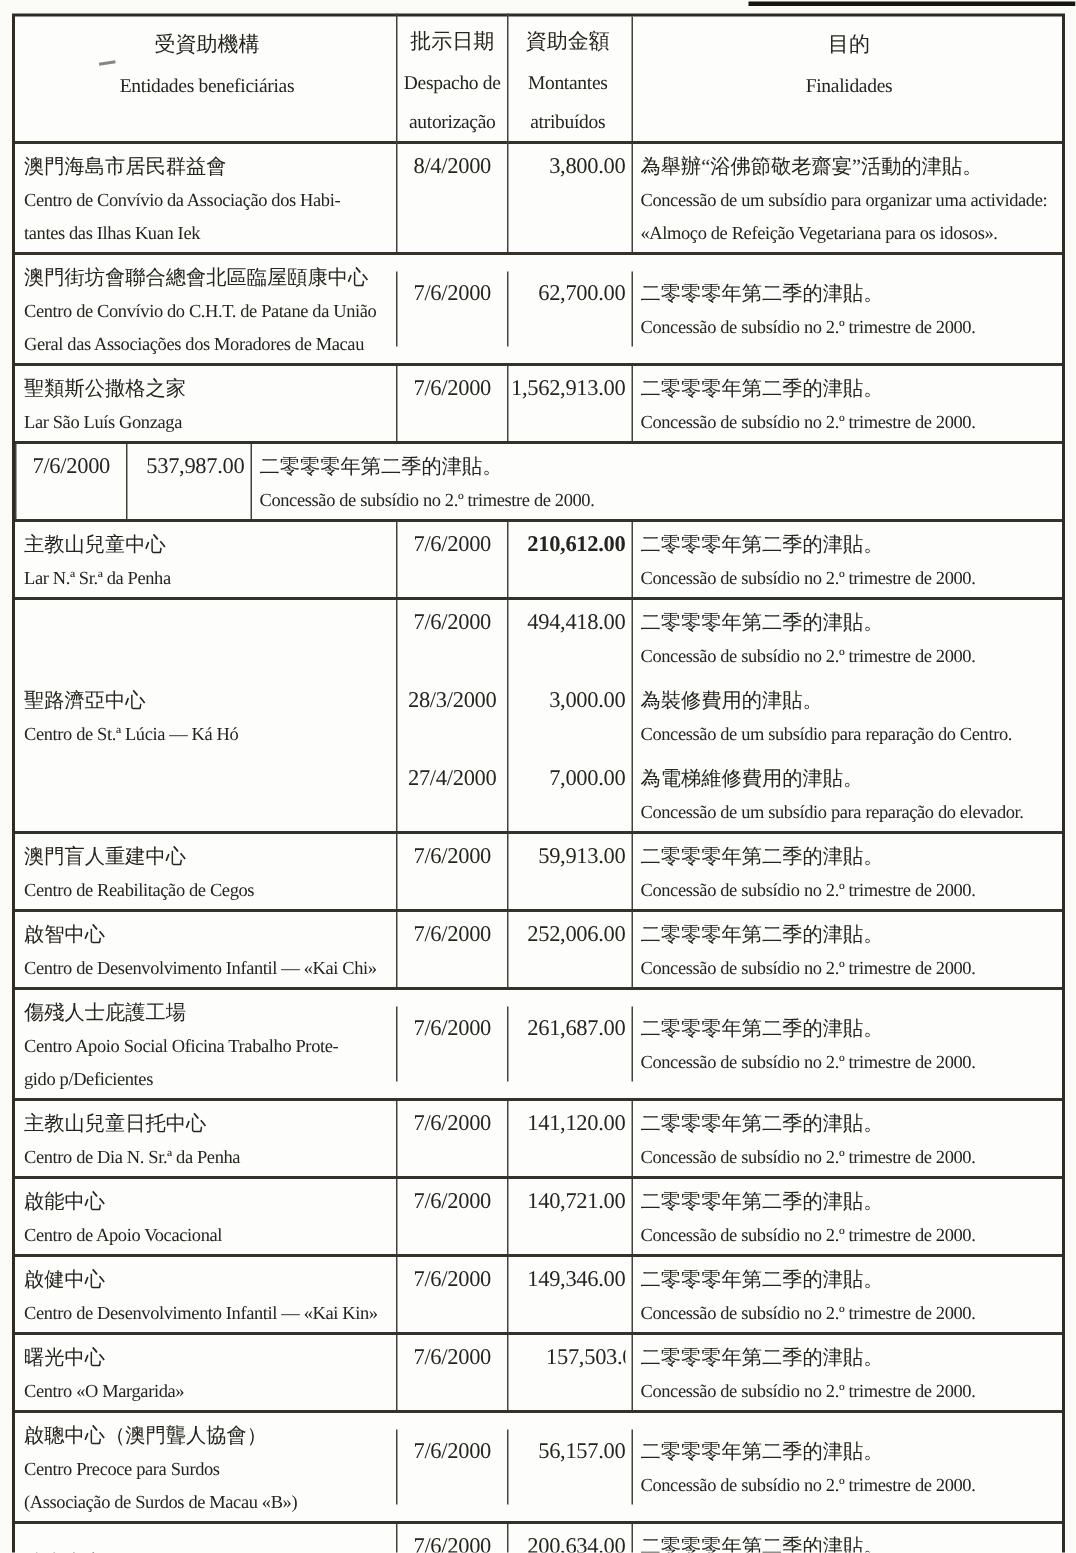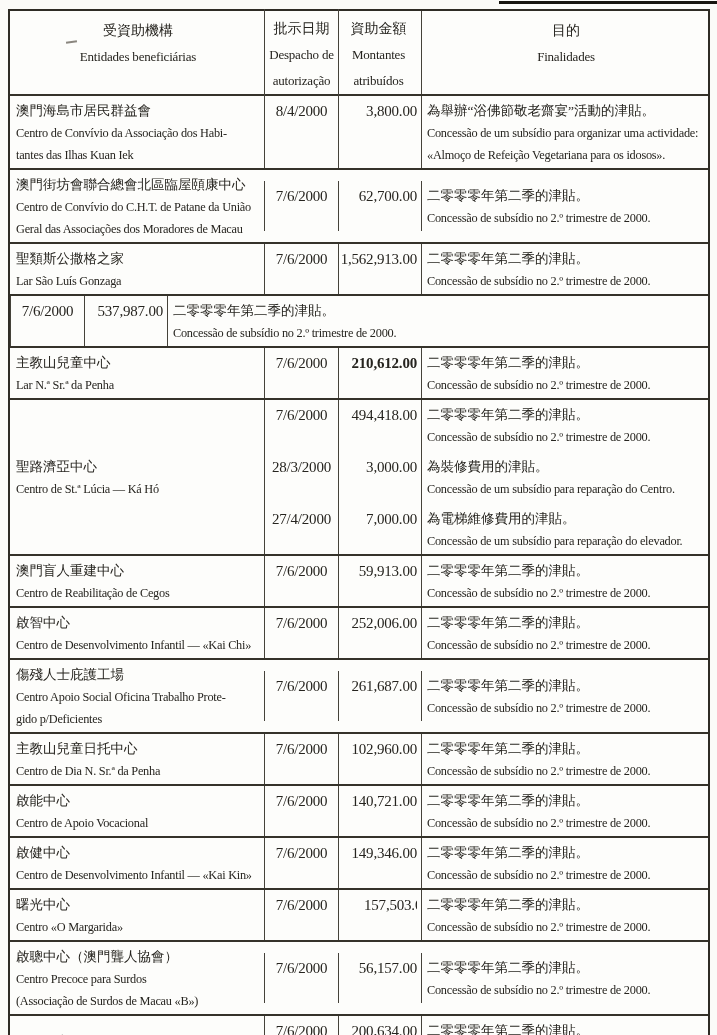--- a/index.html
+++ b/index.html
@@ -246,21 +246,21 @@
   </div>
         <div class="trow">
     <div class="cell c-entity">
             <div class="line zh">主教山兒童日托中心</div>
             <div class="line pt">Centro de Dia N. Sr.ª da Penha</div>
           </div>
     <div class="cell c-date">
             <div class="eblock" style="height: 44px;">7/6/2000</div>
           </div>
     <div class="cell c-amount">
-            <div class="eblock" style="height: 44px;">102,960.00</div>
+            <div class="eblock" style="height: 44px;">141,120.00</div>
           </div>
     <div class="cell c-purpose">
             <div class="pentry" style="height: 44px;">
               <div class="line zh">二零零零年第二季的津貼。</div>
               <div class="line pt">Concessão de subsídio no 2.º trimestre de 2000.</div>
             </div>
           </div>
   </div>
         <div class="trow">
     <div class="cell c-entity">

